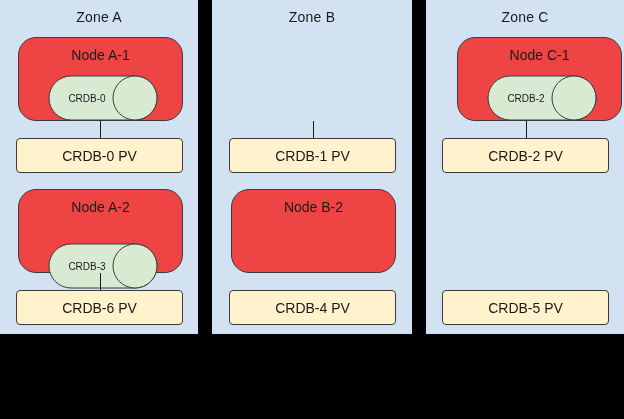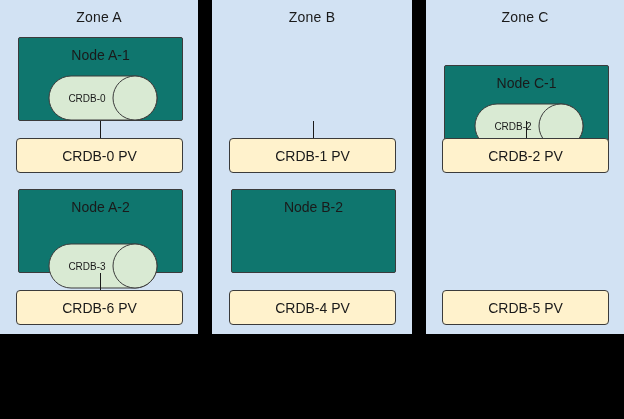--- a/index.html
+++ b/index.html
@@ -32,23 +32,23 @@
     left: 0;
     right: 0;
     top: 8px;
     text-align: center;
     font-size: 14px;
     color: #1a1a1a;
     letter-spacing: 0.2px;
   }
   .node {
     position: absolute;
-    background: #0f766e;
+    background: #ef4444;
     border: 1px solid #3b3b3b;
-    border-radius: 2px;
+    border-radius: 18px;
     box-sizing: border-box;
   }
   .node-title {
     position: absolute;
     left: 0;
     right: 0;
     top: 9px;
     text-align: center;
     font-size: 14px;
     color: #1a1a1a;
@@ -144,21 +144,21 @@
       <div class="node-title">Node B-2</div>
     </div>
     <div class="pv" style="left:16px; top:289px; width:167px; height:35px;">
       <span class="pv-label">CRDB-4 PV</span>
     </div>
   </div>
 
   <div class="zone" style="left:426px; width:198px;">
     <div class="zone-title">Zone C</div>
 
-    <div class="node" style="left:17px; top:36px; width:165px; height:84px;margin-top:28px;">
+    <div class="node" style="left:30px; top:36px; width:165px; height:84px;">
       <div class="node-title">Node C-1</div>
       <div class="cyl" style="left:29px; top:37px; width:110px; height:46px;">
         <svg width="110" height="46" viewBox="0 0 110 46">
           <path d="M23 1 H87 A22 22 0 0 1 87 45 H23 A22 22 0 0 1 23 1 Z" fill="#d9ead3" stroke="#3b3b3b" stroke-width="1"></path>
           <circle cx="87" cy="23" r="22" fill="#d9ead3" stroke="#3b3b3b" stroke-width="1"></circle>
         </svg>
         <div class="cyl-label">CRDB-2</div>
       </div>
     </div>
     <div class="connector" style="left:99px; top:120px; height:17px;"></div>

